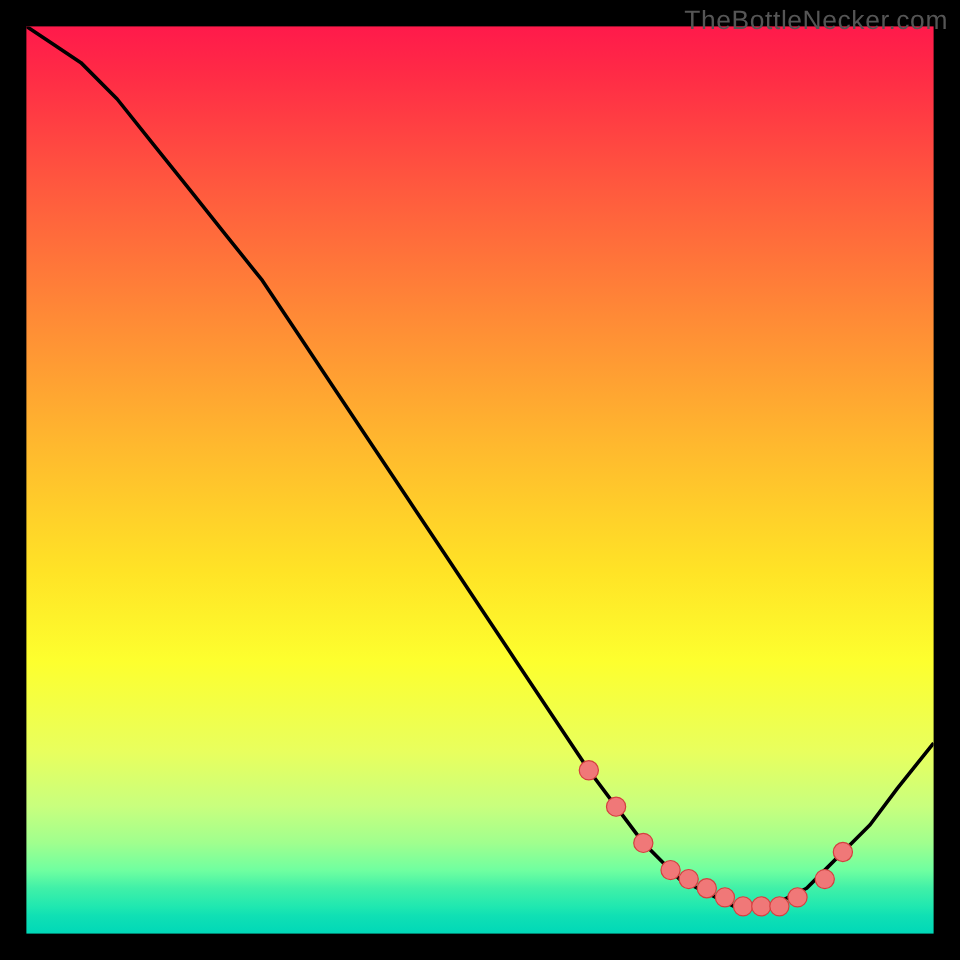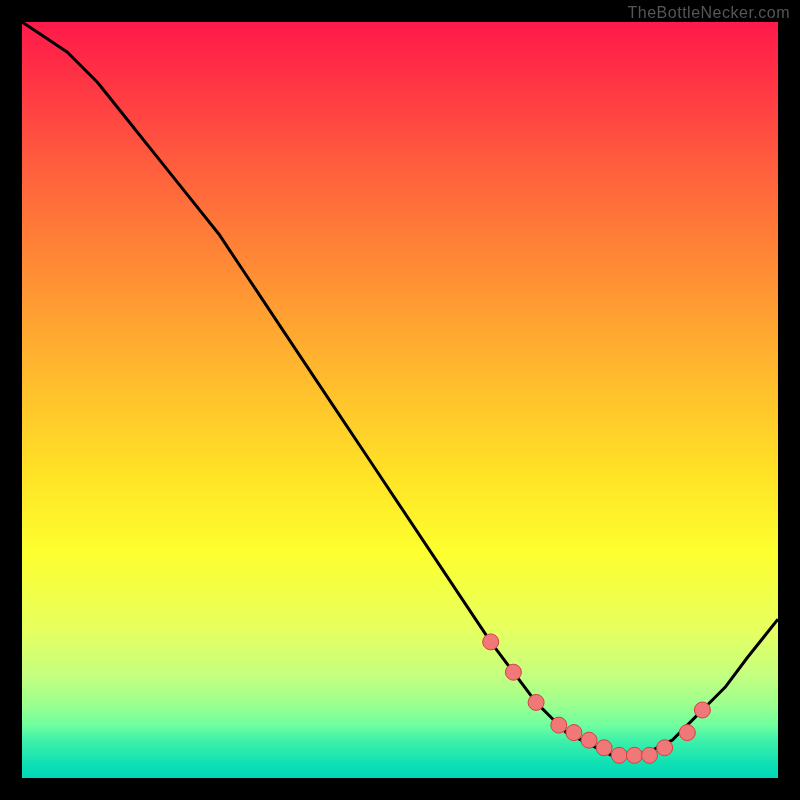--- a/index.html
+++ b/index.html
@@ -9,21 +9,21 @@
     width: 800px;
     height: 800px;
     background: #000;
   }
   .watermark {
     position: absolute;
     top: 4px;
     right: 10px;
     color: #555;
     font-family: Arial, Helvetica, sans-serif;
-    font-size: 16px;
+    font-size: 22px;
     font-weight: 500;
     letter-spacing: 0.5px;
     z-index: 10;
   }
   .plot-area {
     position: absolute;
     left: 22px;
     top: 22px;
     width: 756px;
     height: 756px;

